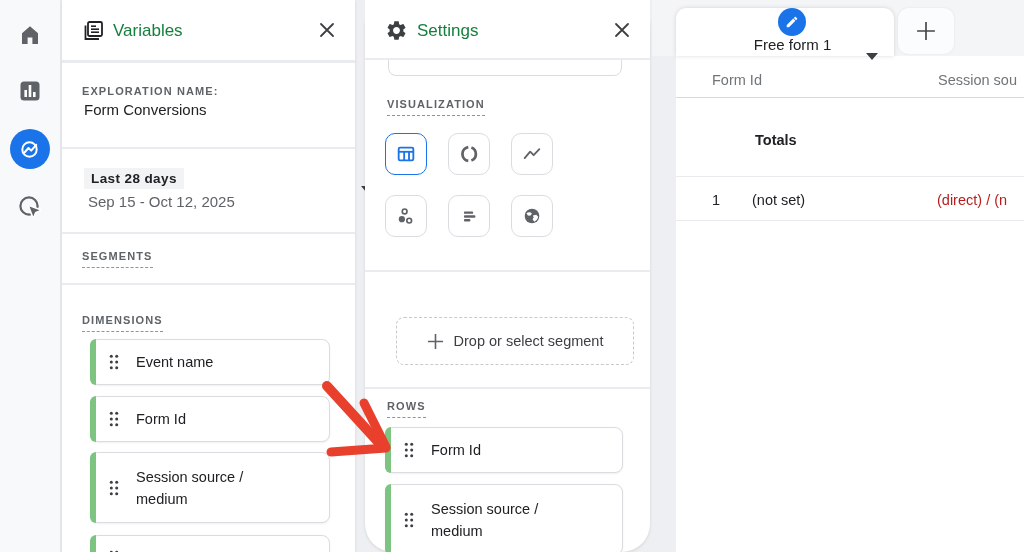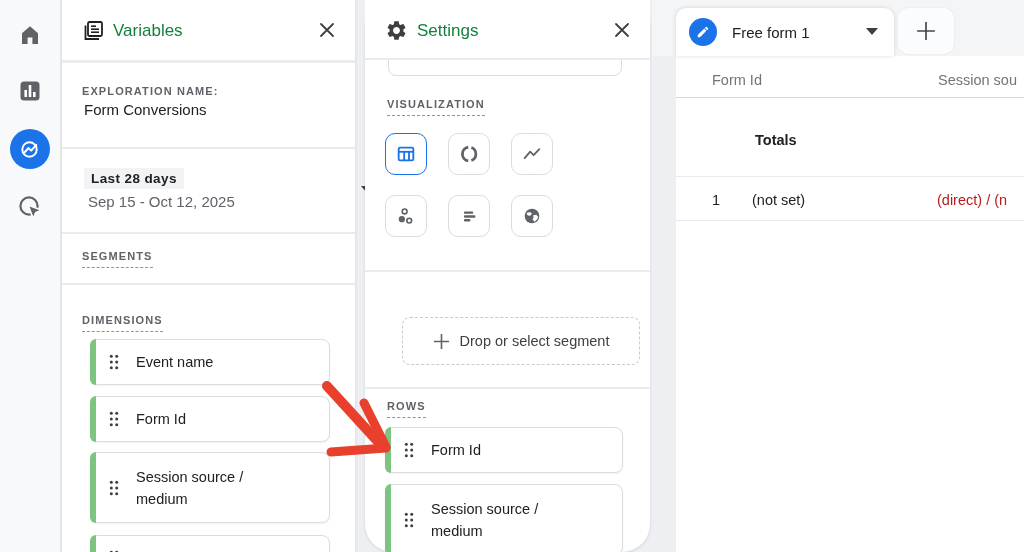--- a/index.html
+++ b/index.html
@@ -50,30 +50,30 @@
     background:#7cc47f; border-radius:8px 0 0 8px; }
   .chip .handle { margin-left:18px; flex:0 0 auto; display:flex; }
   .chip .chip-label { margin-left:17px; font-size:14.5px; color:#202124; line-height:22px; }
 
   
   .partial-field { position:absolute; left:23px; top:30px; width:234px; height:46px;
     border:1px solid #dadce0; border-radius:8px; z-index:1; background:#fff; }
   .viz-btn { position:absolute; width:42px; height:42px; border:1px solid #dadce0;
     border-radius:10px; background:#fff; display:flex; align-items:center; justify-content:center; cursor:pointer; }
   .viz-btn.selected { border:1.5px solid #1a73e8; }
-  .drop-zone { position:absolute; left:37px; top:317px; width:238px; height:48px;
+  .drop-zone { position:absolute; left:31px; top:317px; width:238px; height:48px;
     border:1.5px dashed #c6cacd; border-radius:8px; display:flex; align-items:center;
     justify-content:center; gap:10px; color:#3c4043; font-size:14.5px; cursor:pointer; background:#fff; }
 
   
   #tabstrip { position:absolute; left:652px; top:0; width:372px; height:56px; background:#f4f5f7; z-index:2; }
   #white-canvas { position:absolute; left:676px; top:56px; width:348px; height:496px; background:#fff; z-index:2; }
   #active-tab { position:absolute; left:676px; top:8px; width:218px; height:48px; background:#fff;
     border-radius:10px 10px 0 0; box-shadow:0 0 4px rgba(60,64,67,.18); z-index:3; cursor:pointer;
-    display:flex; align-items:center; }
+    display:flex; align-items:center;flex-direction:column; }
   #tab-pencil { width:28px; height:28px; border-radius:50%; background:#1a73e8; margin-left:13px;
     display:flex; align-items:center; justify-content:center; flex:0 0 auto; }
   #tab-label { margin-left:15px; font-size:15px; font-weight:500; color:#202124; }
   #tab-caret { margin-left:auto; margin-right:16px; display:flex; }
   #add-tab { position:absolute; left:898px; top:8px; width:56px; height:46px; background:#fbfcfd;
     border-radius:10px; z-index:3; display:flex; align-items:center; justify-content:center;
     cursor:pointer; box-shadow:0 0 2px rgba(60,64,67,.12); }
 
   .tbl-text { position:absolute; font-size:14.5px; white-space:nowrap; }
   .tbl-line { position:absolute; height:1px; left:676px; width:348px; z-index:3; }

